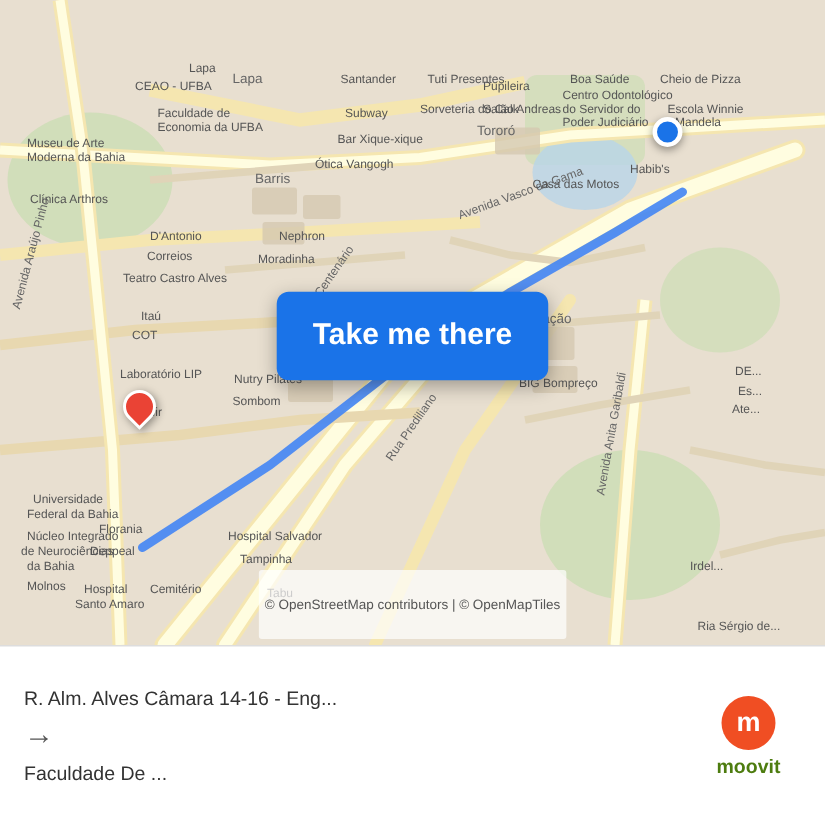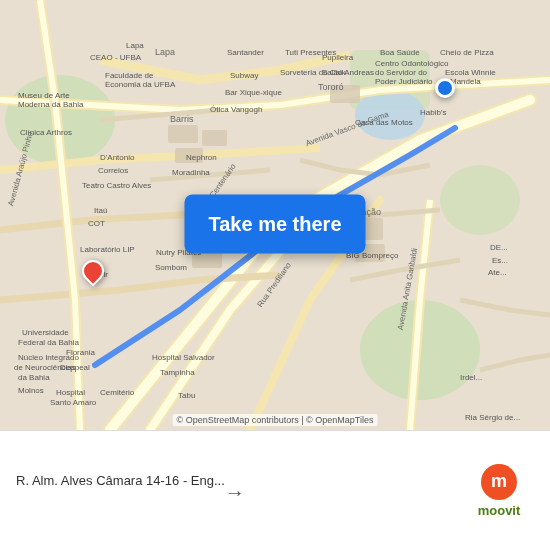--- a/index.html
+++ b/index.html
@@ -91,41 +91,41 @@
 
     
     .map-attribution {
       position: absolute;
       bottom: 4px;
       left: 50%;
       transform: translateX(-50%);
       font-size: 9px;
       color: #555;
       background: rgba(255,255,255,0.7);
-      padding: 1px 4px;
+      padding: 18px 4px;
       border-radius: 2px;
       white-space: nowrap;
       z-index: 10;
     }
 
     
     #bottom-bar {
       width: 550px;
       height: 120px;
       background: white;
       display: flex;
       align-items: center;
       padding: 10px 16px;
       gap: 12px;
       border-top: 1px solid #ddd;
     }
 
     .bottom-left {
       display: flex;
-      flex-direction: row;
+      flex-direction: column;
       flex: 1;
       min-width: 0;
     }
 
     .route-from {
       font-size: 13px;
       color: #333;
       white-space: nowrap;
       overflow: hidden;
       text-overflow: ellipsis;
@@ -323,20 +323,21 @@
       <span>© OpenStreetMap contributors | © OpenMapTiles</span>
     </div>
   </div>
 
   <div id="bottom-bar">
     <div class="bottom-left">
       <span class="route-from">R. Alm. Alves Câmara 14-16 - Eng...</span>
       <div class="arrow-container">
         <span class="arrow-icon">→</span>
       </div>
+      <span class="route-to">Faculdade De ...</span>
     </div>
 
     <div class="moovit-logo">
       <div class="moovit-icon">
         <span>m</span>
       </div>
       <span class="moovit-text">moovit</span>
     </div>
   </div>
 

